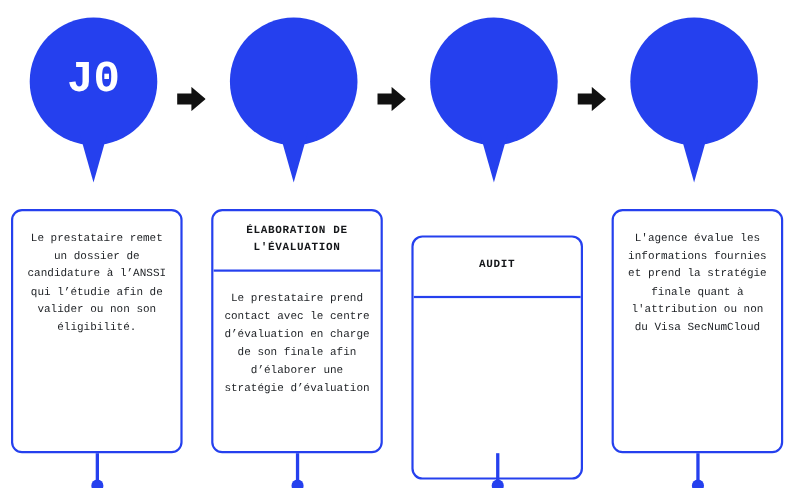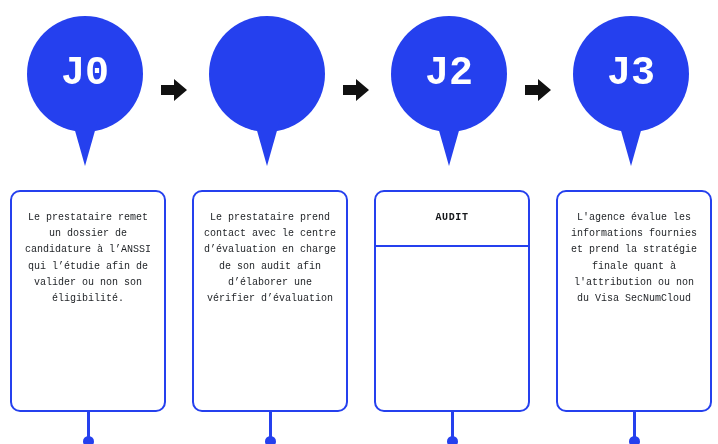--- a/index.html
+++ b/index.html
@@ -151,27 +151,25 @@
   </div>
 
   <div class="stage-marker" style="left:209px;">
     <div class="stage-bubble"></div>
     <div class="stage-tail"></div>
   </div>
 
   <div class="stage-marker" style="left:391px;">
     <div class="stage-bubble"></div>
     <div class="stage-tail"></div>
-    <div class="stage-label">J2</div>
   </div>
 
   <div class="stage-marker" style="left:573px;">
     <div class="stage-bubble"></div>
     <div class="stage-tail"></div>
-    <div class="stage-label">J3</div>
   </div>
 
   <div class="flow-arrow" style="left:161px;">
     <svg width="26" height="22" viewBox="0 0 26 22" aria-hidden="true">
       <path d="M0 6 H13 V0 L26 11 L13 22 V16 H0 Z" fill="currentColor"></path>
     </svg>
   </div>
   <div class="flow-arrow" style="left:343px;">
     <svg width="26" height="22" viewBox="0 0 26 22" aria-hidden="true">
       <path d="M0 6 H13 V0 L26 11 L13 22 V16 H0 Z" fill="currentColor"></path>
@@ -183,26 +181,29 @@
     </svg>
   </div>
 
   <div class="step-card" style="left:10px;">
     <div class="card-body">
       <div class="card-text">Le prestataire remet un dossier de candidature à l’ANSSI qui l’étudie afin de valider ou non son éligibilité.</div>
     </div>
   </div>
 
   <div class="step-card" style="left:192px;">
+    <div class="card-header">
+      <div class="card-title">ÉLABORATION DE L'ÉVALUATION</div>
+    </div>
     <div class="card-body">
-      <div class="card-text">Le prestataire prend contact avec le centre d’évaluation en charge de son audit afin d’élaborer une vérifier d’évaluation</div>
-    </div>
-  </div>
-
-  <div class="step-card" style="left:374px;">
+      <div class="card-text">Le prestataire prend contact avec le centre d’évaluation en charge de son finale afin d’élaborer une stratégie d’évaluation</div>
+    </div>
+  </div>
+
+  <div class="step-card" style="left:374px;margin-top:24px;">
     <div class="card-header">
       <div class="card-title">AUDIT</div>
     </div>
   </div>
 
   <div class="step-card" style="left:556px;">
     <div class="card-body">
       <div class="card-text">L'agence évalue les informations fournies et prend la stratégie finale quant à l'attribution ou non du Visa SecNumCloud</div>
     </div>
   </div>

